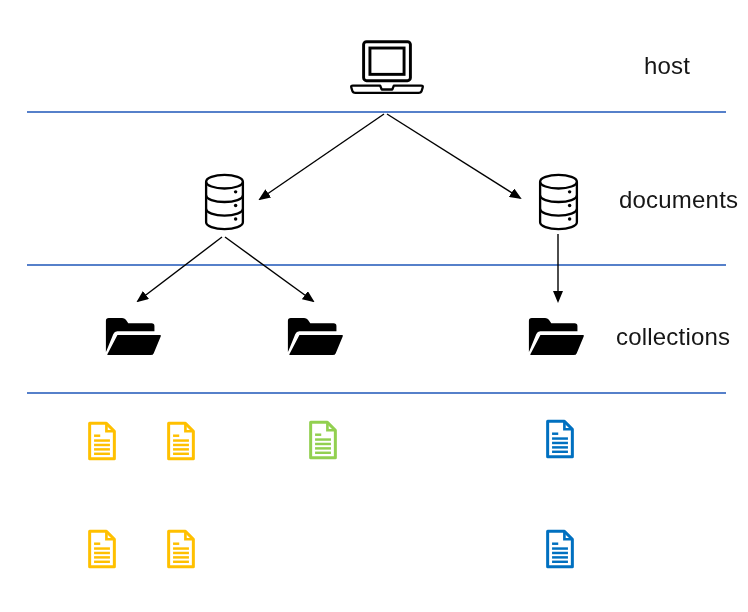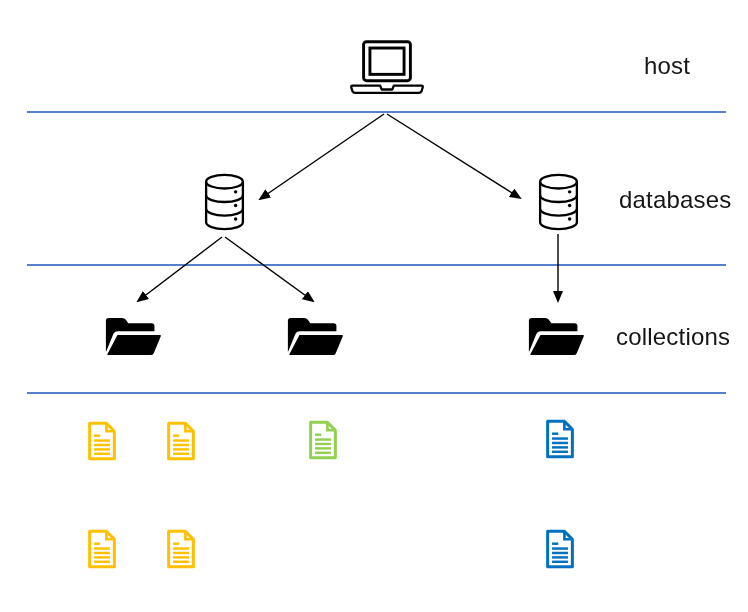--- a/index.html
+++ b/index.html
@@ -81,21 +81,21 @@
     <svg width="43" height="60" viewBox="0 0 44 62">
       <ellipse cx="22" cy="9" rx="19" ry="7" fill="none" stroke="currentColor" stroke-width="2.4"></ellipse>
       <path d="M3,9 V51 a19,7 0 0 0 38,0 V9" fill="none" stroke="currentColor" stroke-width="2.4"></path>
       <path d="M3,23 a19,7 0 0 0 38,0" fill="none" stroke="currentColor" stroke-width="2.4"></path>
       <path d="M3,37 a19,7 0 0 0 38,0" fill="none" stroke="currentColor" stroke-width="2.4"></path>
       <circle cx="33.5" cy="19.5" r="1.8" fill="currentColor"></circle>
       <circle cx="33.5" cy="33.5" r="1.8" fill="currentColor"></circle>
       <circle cx="33.5" cy="47.5" r="1.8" fill="currentColor"></circle>
     </svg>
   </div>
-  <div class="lvl-label" style="left:619px; top:186px;">databases</div>
+  <div class="lvl-label" style="left:619px; top:186px;">documents</div>
 
   <div class="icon" style="left: 104px; top: 314px; color: rgb(0, 0, 0);">
     <svg width="59" height="45" viewBox="0 0 62 47">
       <path d="M2,40 L2,7 Q2,4 5,4 H19 Q21.5,4 23,6 L25.5,9.5 H50 Q53,9.5 53,12.5 V18 H14 Q11,18 9.8,20.8 Z" fill="currentColor"></path>
       <path d="M13.5,21 H58.5 Q61.6,21 60.5,23.8 L53.2,41.4 Q52.2,44 49.2,44 H4.6 Q1.7,44 2.8,41.3 Z" fill="currentColor" stroke="#ffffff" stroke-width="2"></path>
     </svg>
   </div>
   <div class="icon" style="left: 286px; top: 314px; color: rgb(0, 0, 0);">
     <svg width="59" height="45" viewBox="0 0 62 47">
       <path d="M2,40 L2,7 Q2,4 5,4 H19 Q21.5,4 23,6 L25.5,9.5 H50 Q53,9.5 53,12.5 V18 H14 Q11,18 9.8,20.8 Z" fill="currentColor"></path>

